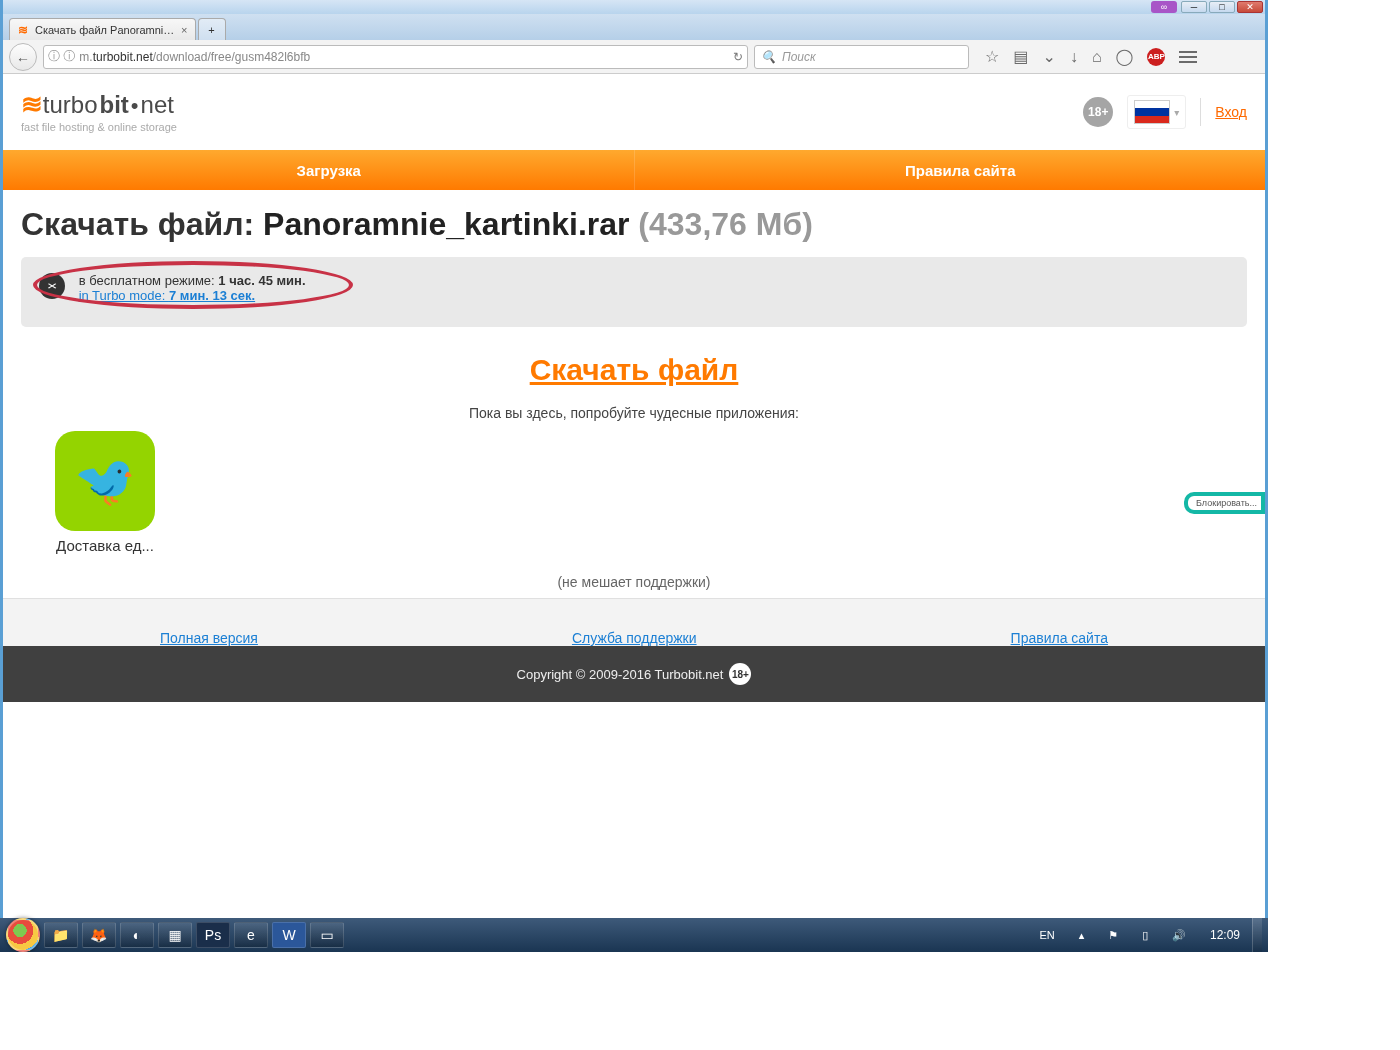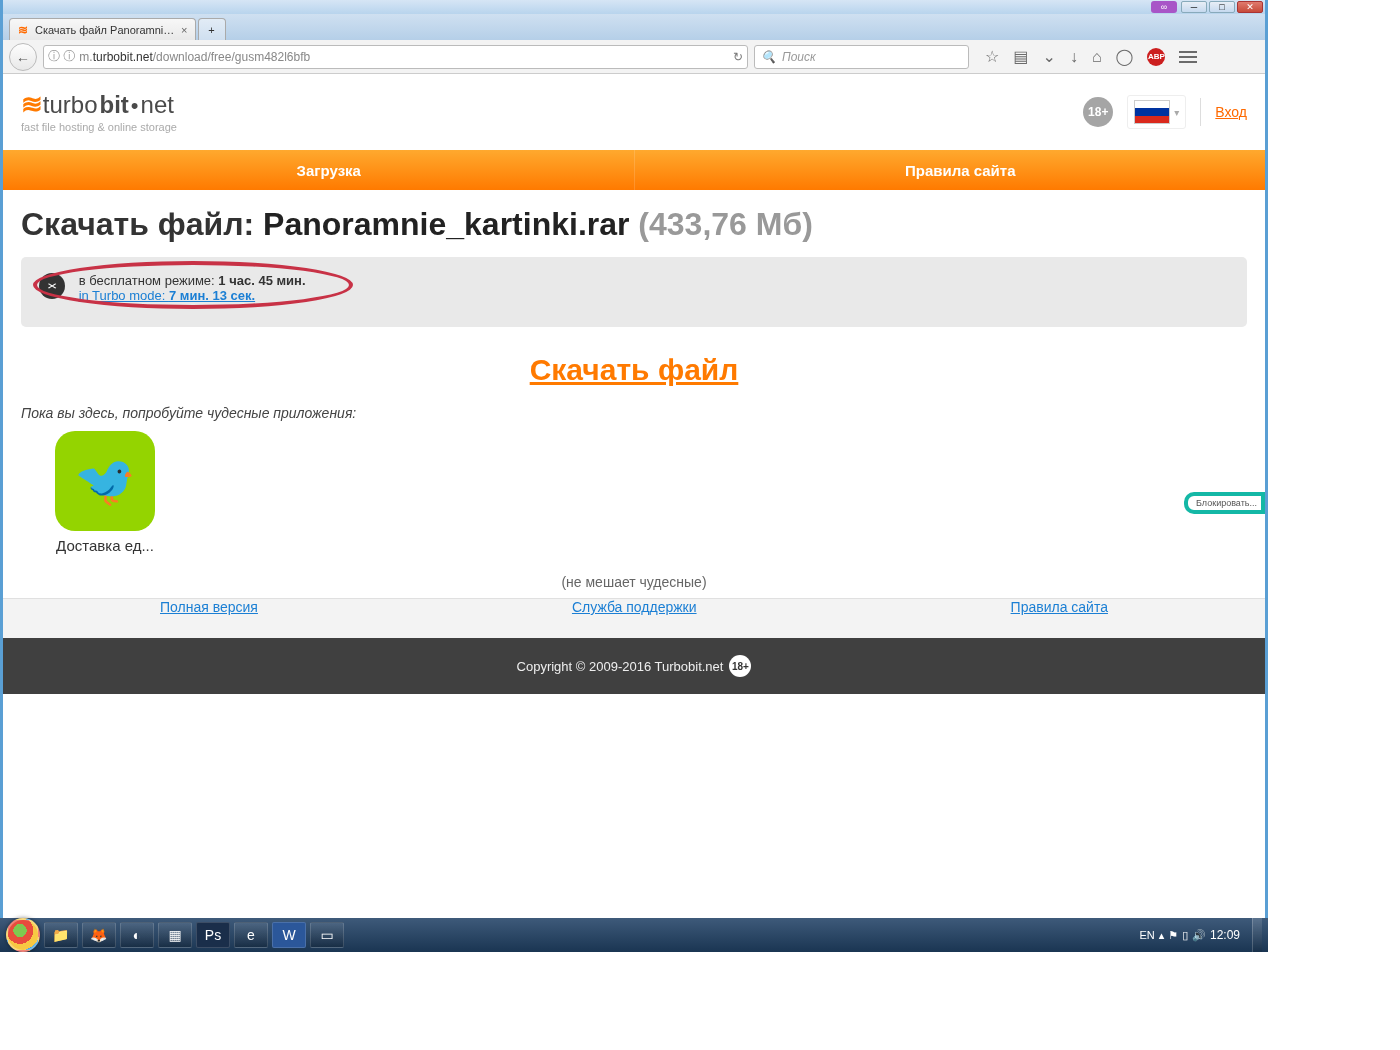--- a/index.html
+++ b/index.html
@@ -69,40 +69,40 @@
 .clock-icon::before { content:"✕"; transform:scaleY(0.6); color:#fff; }
 .info-lines { display:inline-block; font-size:13px; }
 .info-lines .free { color:#333; }
 .info-lines .free b { font-weight:bold; }
 .info-lines .turbo { color:#1b7fd4; text-decoration:underline; }
 .info-lines .turbo b { font-weight:bold; }
 .red-circle { position:absolute; left:12px; top:4px; width:320px; height:48px; border:4px solid #c83246; border-radius:50%; pointer-events:none; }
 
 .big-dl { display:block; text-align:center; font-size:30px; font-weight:bold; color:#ff7a00; text-decoration:underline; margin:26px 0 18px; }
 
-.apps-line { font-size:14px; color:#444; margin-bottom:10px;font-style:italic; }
+.apps-line { text-align:center; font-size:14px; color:#444; margin-bottom:10px; }
 .block-chip { position:absolute; right:0; top:418px; font-size:9px; color:#555; border:4px solid #14b8a6; border-radius:10px 0 0 10px; padding:2px 4px 2px 8px; background:#fff; }
 
 .app-tile { width:108px; text-align:center; margin-left:30px; }
 .app-icon { width:100px; height:100px; border-radius:20px; background:#94d400; display:flex; align-items:center; justify-content:center; margin:0 auto 6px; }
 .ostrich { font-size:50px; transform:scaleX(-1); }
 .app-name { font-size:15px; color:#333; white-space:nowrap; overflow:hidden; text-overflow:ellipsis; }
 
 .no-interfere { text-align:center; color:#666; font-size:14px; margin:20px 0 8px; }
 
-.footer-links { background:#f3f3f3; height:40px; display:flex; align-items:flex-start; justify-content:space-around; border-top:1px solid #e0e0e0; }
+.footer-links { background:#f3f3f3; height:48px; display:flex; align-items:flex-end; justify-content:space-around; border-top:1px solid #e0e0e0; }
 .footer-links a { color:#1b7fd4; text-decoration:underline; font-size:14px; }
 .copyright { background:#404040; height:56px; color:#eee; display:flex; align-items:center; justify-content:center; font-size:13px; gap:6px; }
 .copyright .age18 { background:#fff; color:#333; width:22px; height:22px; border-radius:50%; display:flex; align-items:center; justify-content:center; font-size:10px; font-weight:bold; }
 
 
 .taskbar { position:absolute; left:0; right:0; bottom:0; height:34px; background:linear-gradient(#3e5a7a,#1a3552); display:flex; align-items:center; padding:0 6px; gap:4px; }
 .start-orb { width:34px; height:34px; border-radius:50%; background:radial-gradient(circle at 40% 35%, #7ec850 0 25%, #e84c3d 25% 50%, #f7c843 50% 75%, #3a9bdc 75% 100%); border:2px solid rgba(255,255,255,0.3); box-shadow:0 0 4px rgba(0,0,0,0.5); }
 .tb-icon { width:34px; height:26px; border-radius:2px; display:flex; align-items:center; justify-content:center; font-size:14px; color:#fff; background:linear-gradient(rgba(255,255,255,0.1),rgba(0,0,0,0.2)); border:1px solid rgba(255,255,255,0.15); }
-.tray { margin-left:auto; display:flex; align-items:center; gap:4px; color:#fff; font-size:11px; padding-right:4px; }
+.tray { margin-left:auto; display:flex; align-items:center; gap:24px; color:#fff; font-size:11px; padding-right:4px; }
 .tray .clock { font-size:12px; }
 .show-desktop { width:10px; height:34px; background:linear-gradient(rgba(255,255,255,0.15),rgba(0,0,0,0.1)); border-left:1px solid rgba(255,255,255,0.2); margin-left:4px; }
 </style>
 </head>
 <body>
 
 <div class="win-frame">
   <div class="title-bar">
     <div class="extra-badge">∞</div>
     <div class="win-btns">
@@ -198,21 +198,21 @@
 
       <div class="apps-line">Пока вы здесь, попробуйте чудесные приложения:</div>
 
       <div class="app-tile">
         <div class="app-icon">
             <span class="ostrich">🐦</span>
           </div>
         <div class="app-name">Доставка ед...</div>
       </div>
 
-      <div class="no-interfere">(не мешает чудесные)</div>
+      <div class="no-interfere">(не мешает поддержки)</div>
     </div>
 
     <div class="block-chip">Блокировать...</div>
 
     <div class="footer-links">
       <a>Полная версия</a>
       <a>Служба поддержки</a>
       <a>Правила сайта</a>
     </div>
     <div class="copyright">

